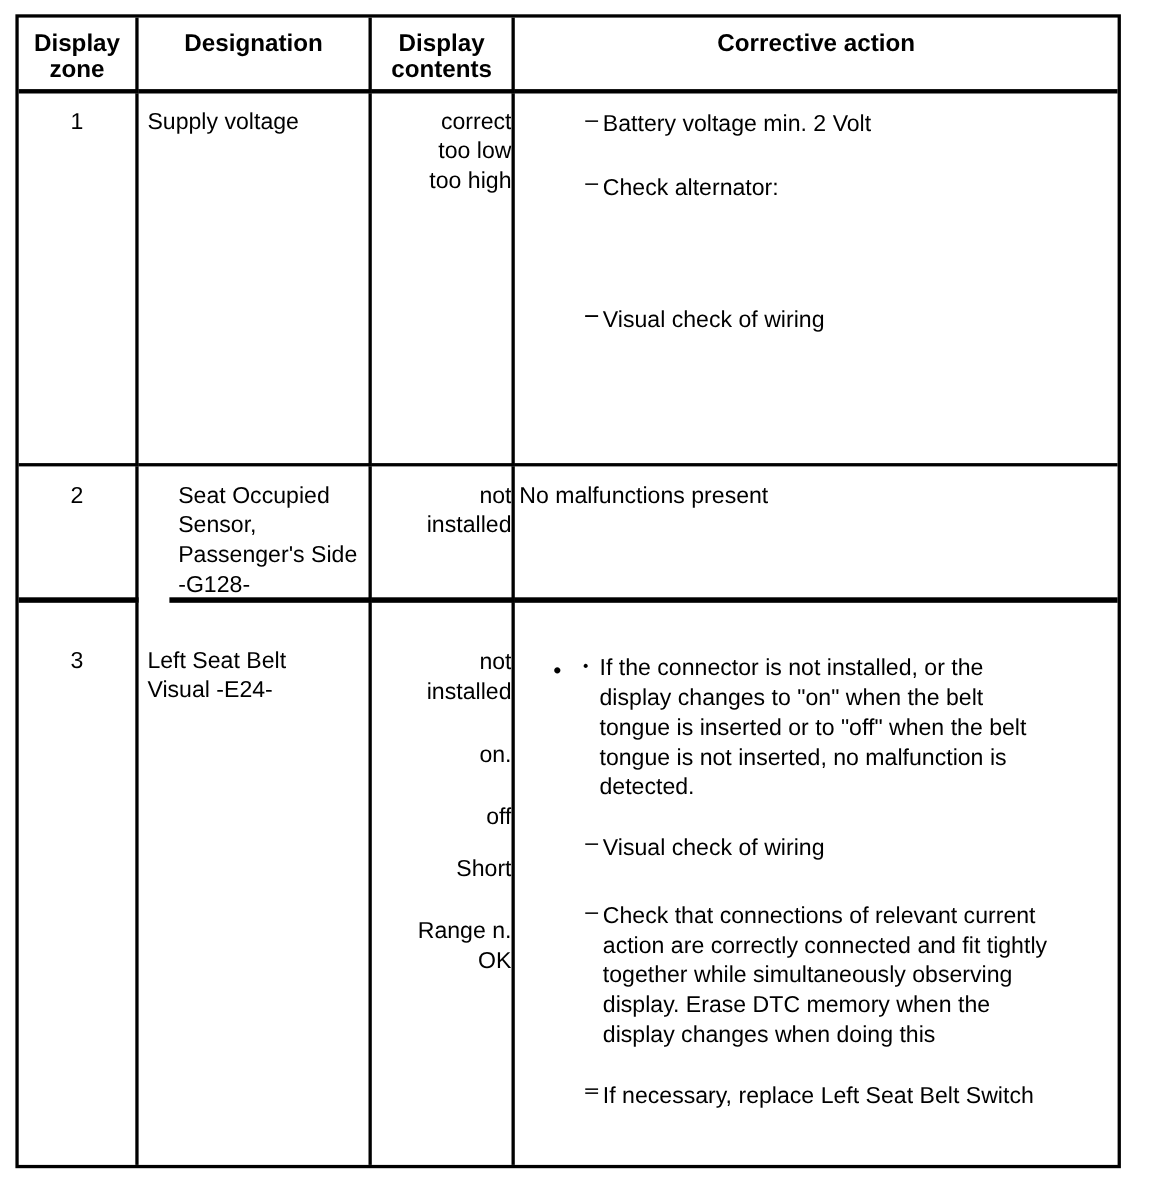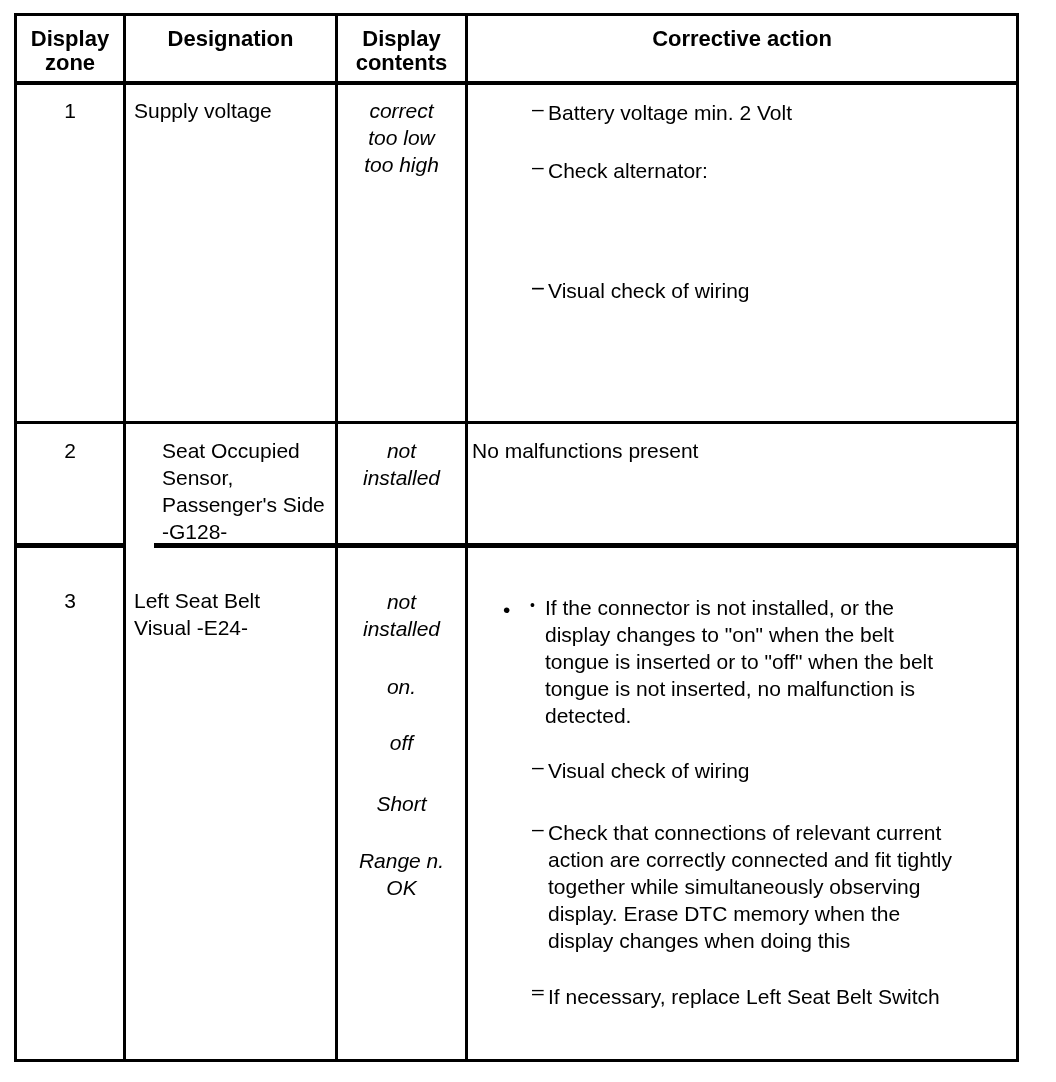--- a/index.html
+++ b/index.html
@@ -54,29 +54,29 @@
   .zone.zr2 { padding-top: 13px; }
   .zone.zr3 { padding-top: 39px; }
 
   
   .des { padding-left: 8px; padding-right: 4px; white-space: pre-line; }
   .des.dr1 { padding-top: 12px; }
   .des.dr2 { padding-top: 13px; margin-left: 28px; }
   .des.dr3 { padding-top: 39px; }
 
   
-  .con { text-align: center; font-style: italic; }
+  .con { text-align: right; }
   .ci  { white-space: pre-line; }
   .r1 .ci.first { margin-top: 12px; }
   .r1 .ci.gap   { }
   .r2 .ci.first { margin-top: 13px; }
   .ci.m3a { margin-top: 40px; }
   .ci.m3b { margin-top: 31px; }
   .ci.m3c { margin-top: 29px; }
-  .ci.m3d { margin-top: 34px; }
+  .ci.m3d { margin-top: 20px; }
   .ci.m3e { margin-top: 30px; }
 
   
   .action { position: relative; margin-left: 64px; padding-left: 16px; margin-right: 6px; }
   .action .dash {
     position: absolute;
     left: 0;
     top: -4px;
     font-size: 21px;
   }

